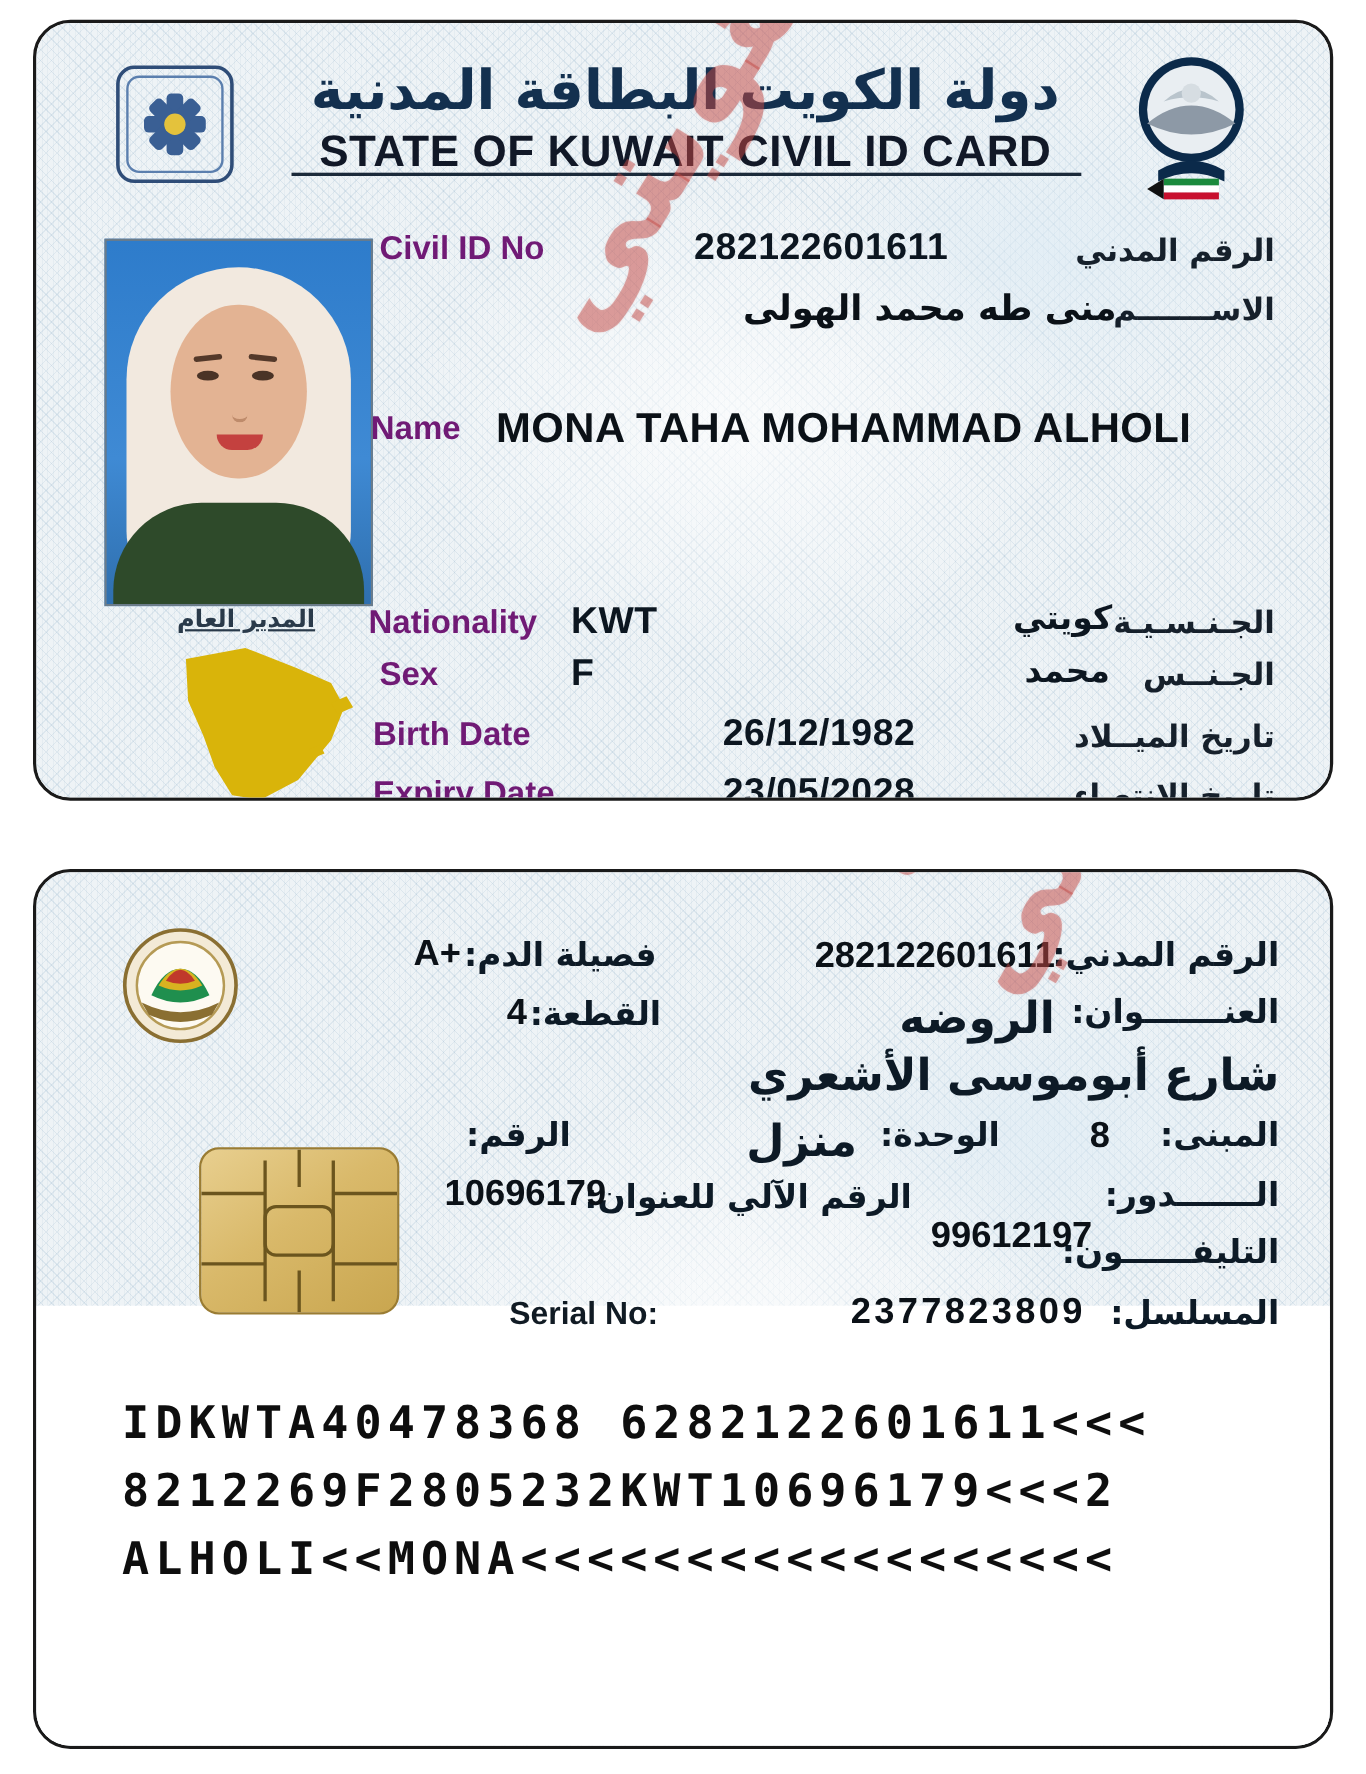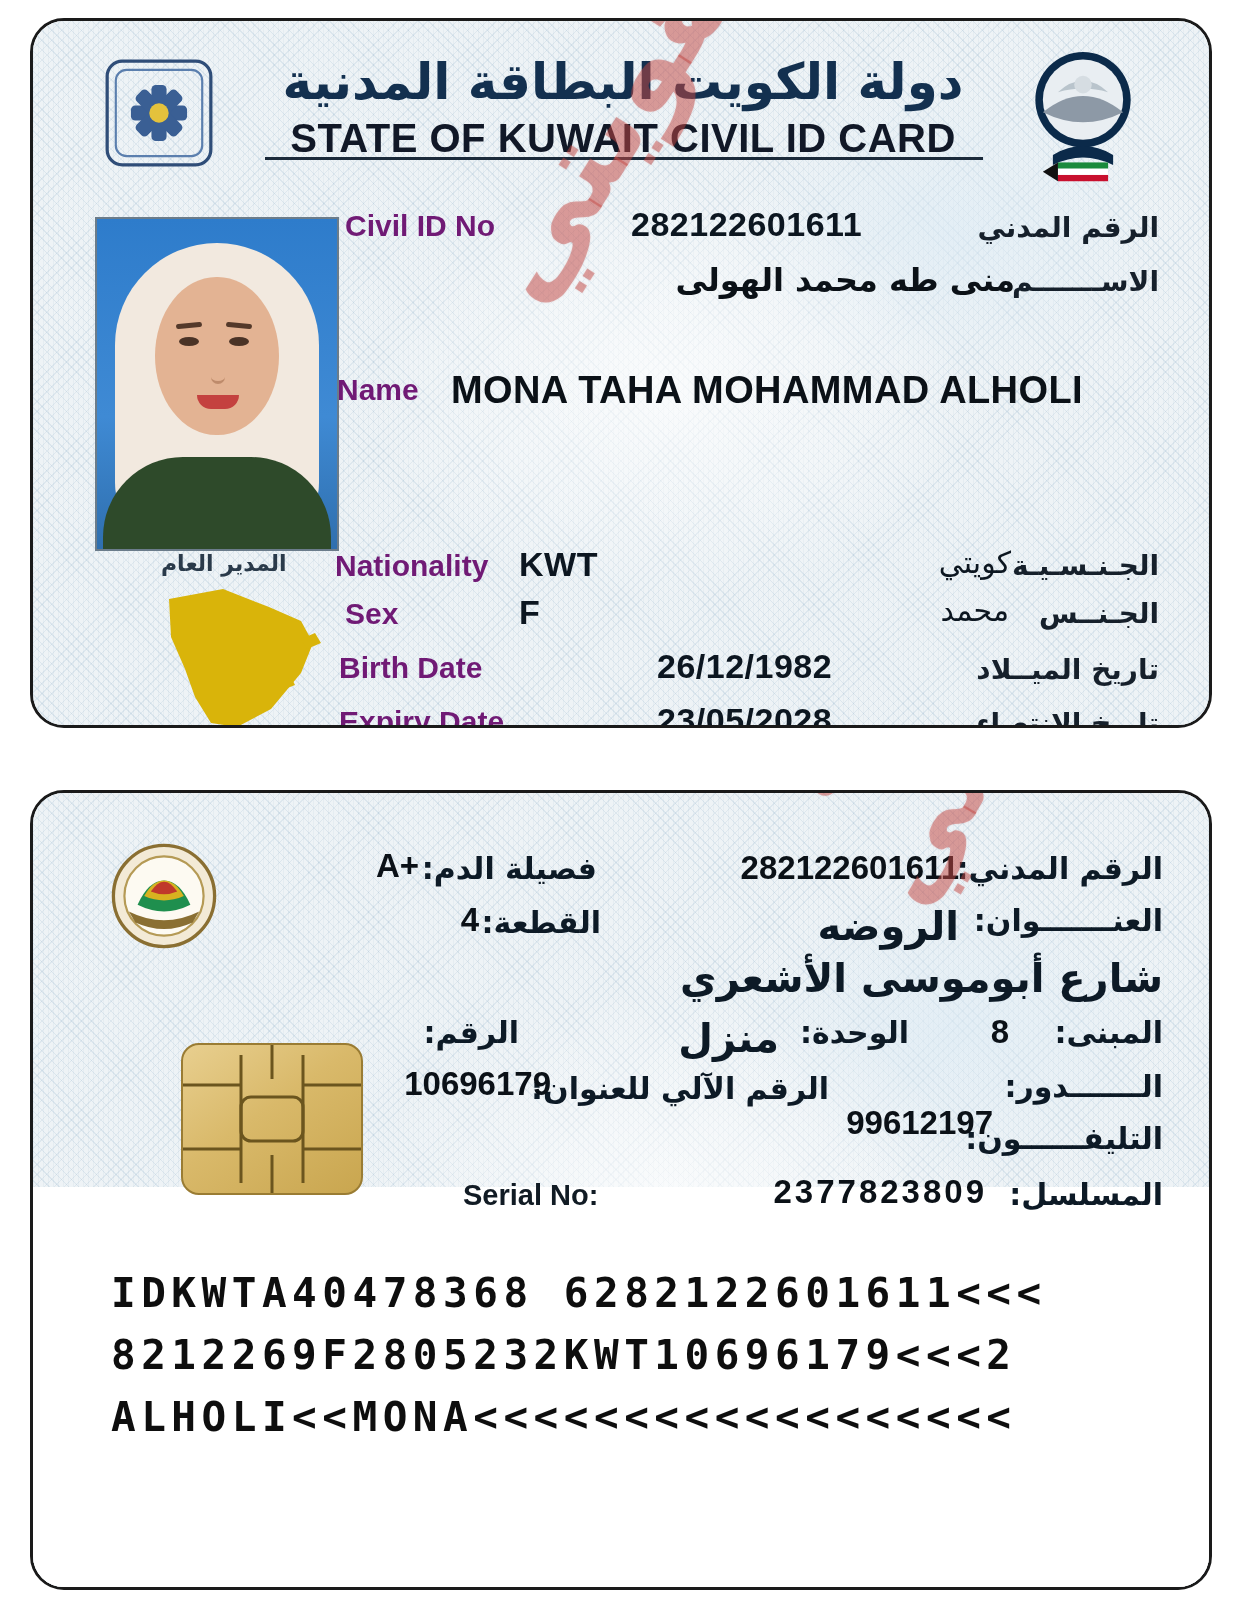--- a/index.html
+++ b/index.html
@@ -191,20 +191,21 @@
   .mudeer-label {
     position: absolute;
     left: 128px;
     top: 530px;
     font-family: "DejaVu Sans", sans-serif;
     direction: rtl;
     font-size: 22px;
     font-weight: bold;
     color: #2a3a4a;
     white-space: nowrap;
+    text-decoration: underline;
   }
   .kuwait-map {
     position: absolute;
     left: 118px;
     top: 556px;
     width: 190px;
     height: 160px;
   }
 
   
@@ -221,21 +222,21 @@
     direction: rtl;
     font-size: 28px;
     font-weight: bold;
     color: #16202b;
     white-space: nowrap;
   }
   .val-ar {
     font-family: "DejaVu Sans", sans-serif;
     direction: rtl;
     font-size: 30px;
-    font-weight: normal;
+    font-weight: bold;
     color: #0c1620;
     white-space: nowrap;
   }
   .name-en {
     font-size: 38px;
     font-weight: bold;
     color: #0b1117;
     letter-spacing: 0.4px;
     white-space: nowrap;
   }

